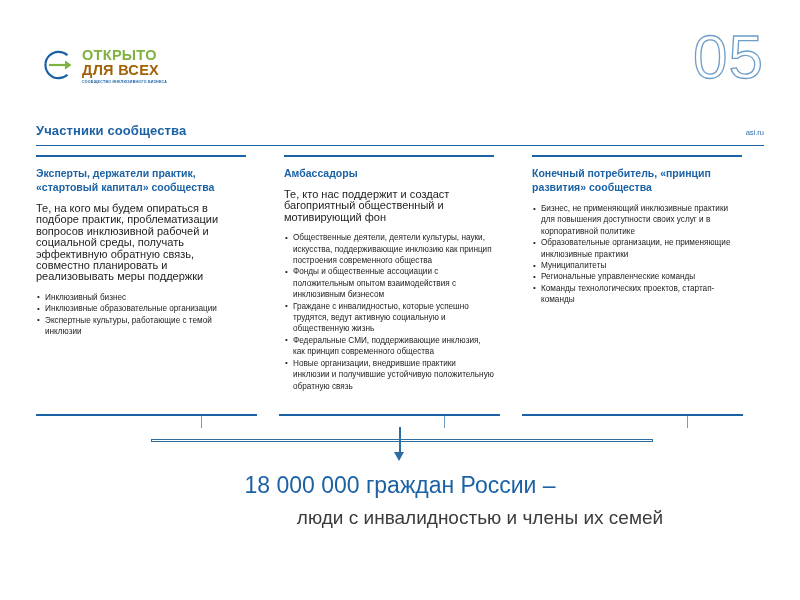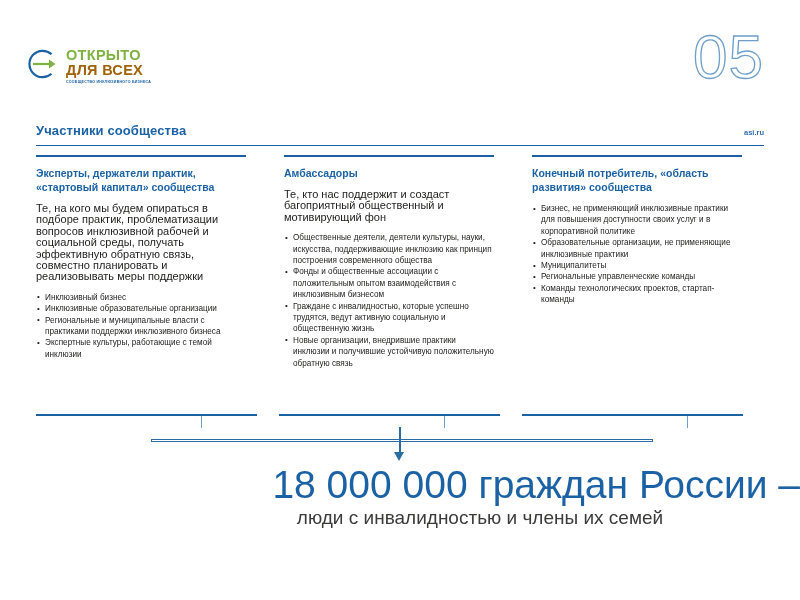--- a/index.html
+++ b/index.html
@@ -15,24 +15,24 @@
     position: relative;
     width: 800px;
     height: 600px;
     background: #ffffff;
     overflow: hidden;
   }
 
   
   .logo {
     position: absolute;
-    left: 24px;
+    left: 40px;
     top: 46px;
     display: flex;
-    align-items: flex-start;
+    align-items: center;
   }
   .logo-mark {
     width: 36px;
     height: 36px;
     flex: 0 0 36px;
     margin-right: 6px;
   }
   .logo-text { padding-top: 2px; }
   .logo-line1 {
     font-size: 14.5px;
@@ -79,21 +79,21 @@
     font-size: 13px;
     font-weight: bold;
     color: #1b62a5;
     letter-spacing: .1px;
   }
   .header-site {
     position: absolute;
     right: 36px;
     top: 128px;
     font-size: 7.5px;
-    font-weight: bold;
+    font-weight: normal;
     color: #2f6fae;
   }
   .header-rule {
     position: absolute;
     left: 36px;
     right: 36px;
     top: 145px;
     height: 1px;
     background: #1b62a5;
   }
@@ -221,22 +221,22 @@
     border-right: 5.5px solid transparent;
     border-top: 9px solid #2b6ca3;
   }
 
   
   .headline {
     position: absolute;
     left: 0;
     right: 0;
     top: 466px;
-    text-align: right;
-    font-size: 39px;
+    text-align: center;
+    font-size: 23px;
     line-height: 38px;
     color: #1b62a5;
     white-space: nowrap;
   }
   .subline {
     position: absolute;
     left: 0;
     right: 0;
     top: 506px;
     text-align: center;
@@ -274,40 +274,40 @@
 
   <div class="columns">
 
     <div class="col">
       <div class="col-rule-top"></div>
       <div class="col-head">Эксперты, держатели практик, «стартовый капитал» сообщества</div>
       <div class="col-intro">Те, на кого мы будем опираться в подборе практик, проблематизации вопросов инклюзивной рабочей и социальной среды, получать эффективную обратную связь, совместно планировать и реализовывать меры поддержки</div>
       <ul class="bullets">
         <li>Инклюзивный бизнес</li>
         <li>Инклюзивные образовательные организации</li>
-        <li>Региональные и муниципальные власти с практиками поддержки инклюзивного бизнеса</li>
         <li>Экспертные культуры, работающие с темой инклюзии</li>
       </ul>
     </div>
 
     <div class="col">
       <div class="col-rule-top"></div>
       <div class="col-head">Амбассадоры</div>
       <div class="col-intro">Те, кто нас поддержит и создаст багоприятный общественный и мотивирующий фон</div>
       <ul class="bullets">
         <li>Общественные деятели, деятели культуры, науки, искусства, поддерживающие инклюзию как принцип построения современного общества</li>
         <li>Фонды и общественные ассоциации с положительным опытом взаимодействия с инклюзивным бизнесом</li>
         <li>Граждане с инвалидностью, которые успешно трудятся, ведут активную социальную и общественную жизнь</li>
+        <li>Федеральные СМИ, поддерживающие инклюзия, как принцип современного общества</li>
         <li>Новые организации, внедрившие практики инклюзии и получившие устойчивую положительную обратную связь</li>
       </ul>
     </div>
 
     <div class="col">
       <div class="col-rule-top"></div>
-      <div class="col-head">Конечный потребитель, «область развития» сообщества</div>
+      <div class="col-head">Конечный потребитель, «принцип развития» сообщества</div>
       <ul class="bullets">
         <li>Бизнес, не применяющий инклюзивные практики для повышения доступности своих услуг и в корпоративной политике</li>
         <li>Образовательные организации, не применяющие инклюзивные практики</li>
         <li>Муниципалитеты</li>
         <li>Региональные управленческие команды</li>
         <li>Команды технологических проектов, стартап-команды</li>
       </ul>
     </div>
 
   </div>

